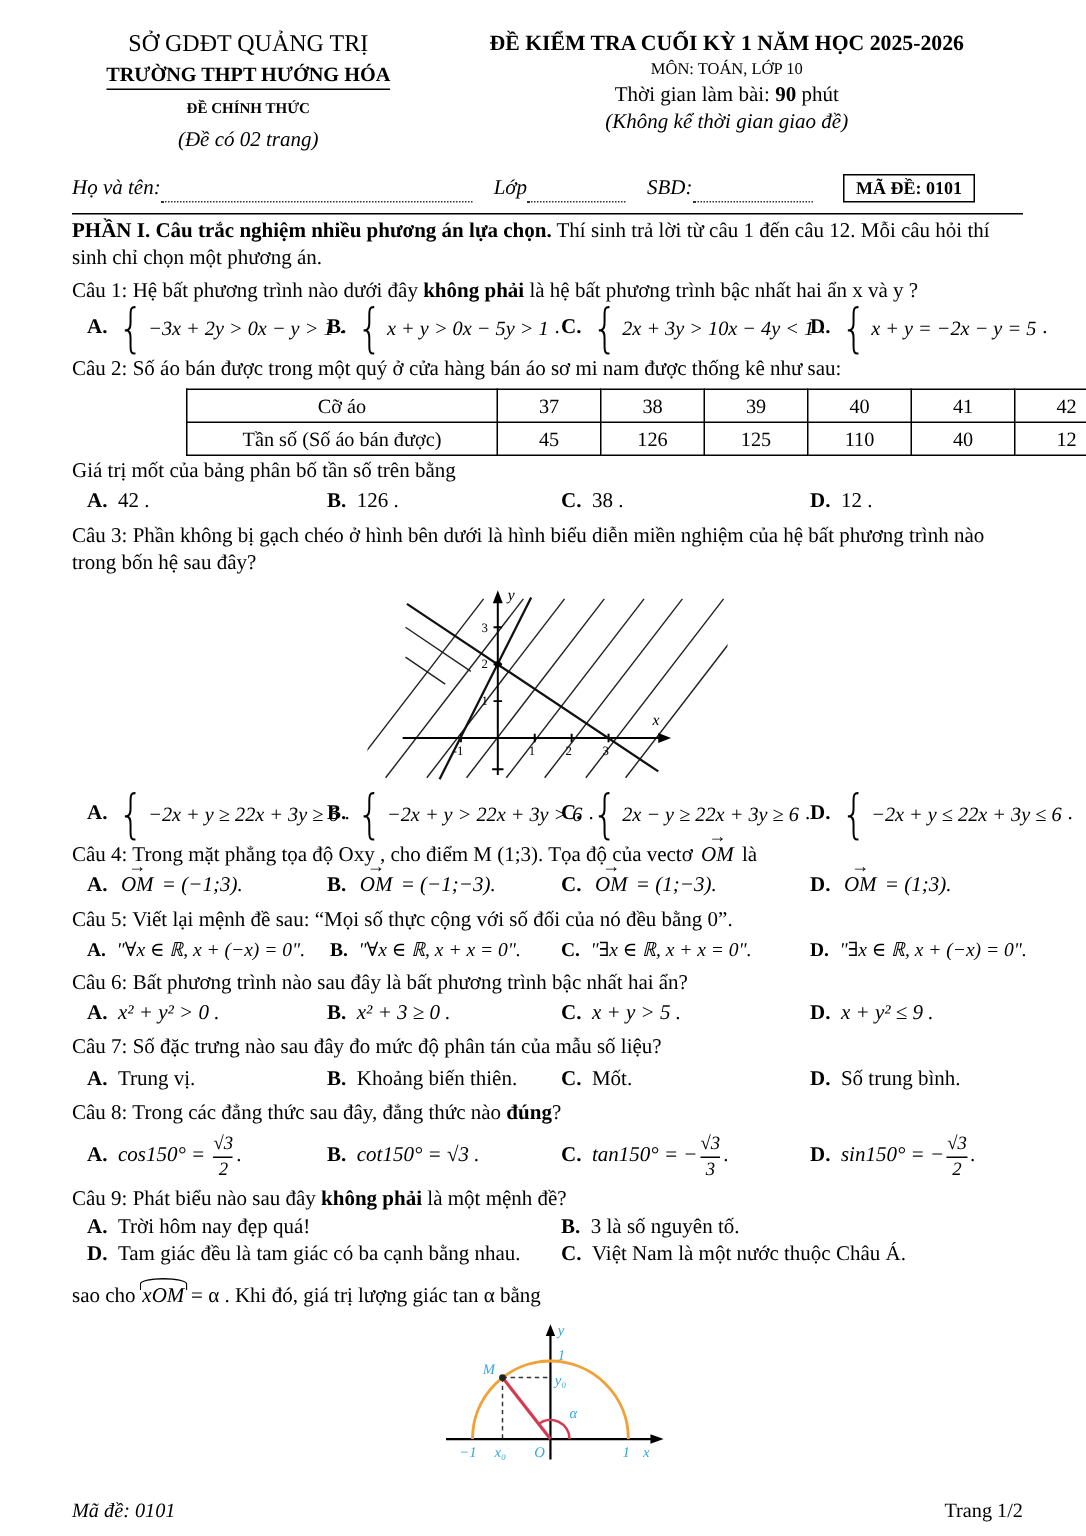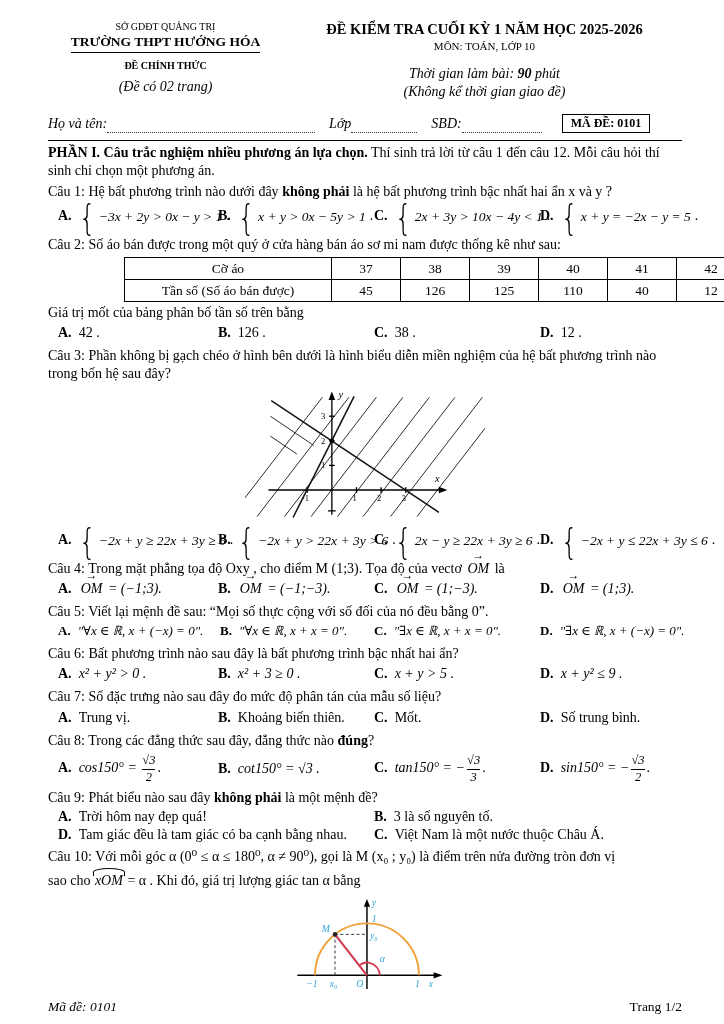--- a/index.html
+++ b/index.html
@@ -8,27 +8,27 @@
     font-family:"Liberation Serif","DejaVu Serif",serif;
     font-size:14px;line-height:1.3;
     padding:20px 42px 8px 48px;box-sizing:border-box;
     display:flex;flex-direction:column;overflow:hidden;margin:0 auto;
   }
   .b{font-weight:bold}.i{font-style:italic}
   
   .hdr{display:flex;justify-content:space-between;align-items:flex-start}
   .hdr-left{width:235px;text-align:center}
   .hdr-right{width:395px;text-align:center}
-  .hdr-left .dept{font-size:10px}
+  .hdr-left .dept{font-size:16px}
   .hdr-left .school{font-weight:bold;font-size:13.5px;border-bottom:1.2px solid #000;display:inline-block;padding-bottom:1px}
   .hdr-left .official{font-weight:bold;font-size:10px;margin-top:6px}
   .hdr-left .pagesnote{font-style:italic;margin-top:6px}
   .hdr-right .title{font-weight:bold;font-size:14.5px}
   .hdr-right .subject{font-weight:normal;font-size:11px}
-  .hdr-right .time{font-style:italic;margin-top:12px}
+  .hdr-right .time{margin-top:2px}
   .hdr-right .timenote{font-style:italic}
   .name-row{display:flex;align-items:flex-end;margin-top:12px;font-style:italic}
   .dots{border-bottom:1.3px dotted #333;display:inline-block;height:13px}
   .code-box{border:1.6px solid #000;padding:1px 8px;font-weight:bold;font-style:normal;font-size:12px;margin-left:20px;white-space:nowrap}
   .rule{border-top:1.4px solid #000;margin:7px 0 3px}
   
   .q{margin-top:3px}
   .qlabel{font-weight:normal}
   .opts4{display:grid;grid-template-columns:160px 156px 166px 1fr;padding-left:10px;margin:2px 0;align-items:center}
   .opts2{display:grid;grid-template-columns:316px 1fr;padding-left:10px;margin:1px 0}
@@ -289,21 +289,20 @@
     <div><span class="qlabel">Câu 9:</span><span> Phát biểu nào sau đây </span><span class="b">không phải</span><span> là một mệnh đề?</span></div>
     <div class="opts2">
       <span class="opt"><span class="letter">A.</span><span>Trời hôm nay đẹp quá!</span></span>
       <span class="opt"><span class="letter">B.</span><span>3 là số nguyên tố.</span></span>
       <span class="opt"><span class="letter">D.</span><span>Tam giác đều là tam giác có ba cạnh bằng nhau.</span></span>
       <span class="opt"><span class="letter">C.</span><span>Việt Nam là một nước thuộc Châu Á.</span></span>
     </div>
   </div>
 
   <div class="q">
-    <div><span class="qlabel">Câu 10:</span><span> Với mỗi góc α (0⁰ ≤ α ≤ 180⁰, α ≠ 90⁰), gọi là M (x₀ ; y₀) là điểm trên nửa đường tròn đơn vị</span></div>
     <div style="margin-top:6px"><span>sao cho </span><span class="arc">xOM</span><span> = α . Khi đó, giá trị lượng giác tan α  bằng</span></div>
     <div class="fig" style="margin-top:3px">
       <svg width="186" height="100" viewBox="0 0 186 102">
 
         <line x1="24" y1="84" x2="164" y2="84" stroke="#000" stroke-width="1.5"></line>
         <line x1="95" y1="98" x2="95" y2="12" stroke="#000" stroke-width="1.5"></line>
         <polygon points="172,84 163,80.8 163,87.2" fill="#000"></polygon>
         <polygon points="95,6 91.8,14 98.2,14" fill="#000"></polygon>
 
         <path d="M 42 84 A 53 53 0 0 1 148 84" fill="none" stroke="#F0A239" stroke-width="2"></path>

